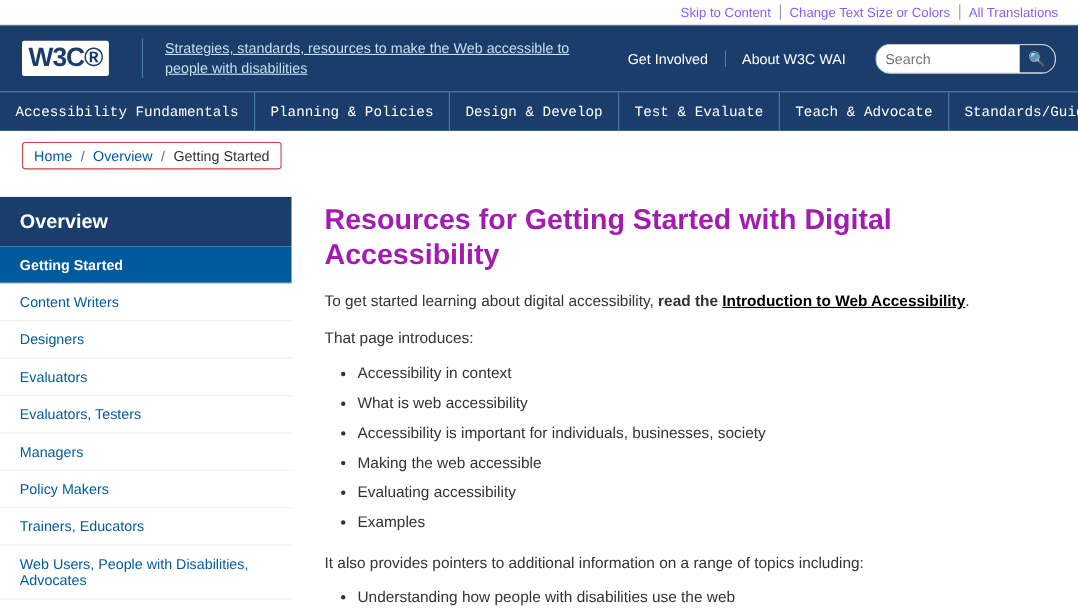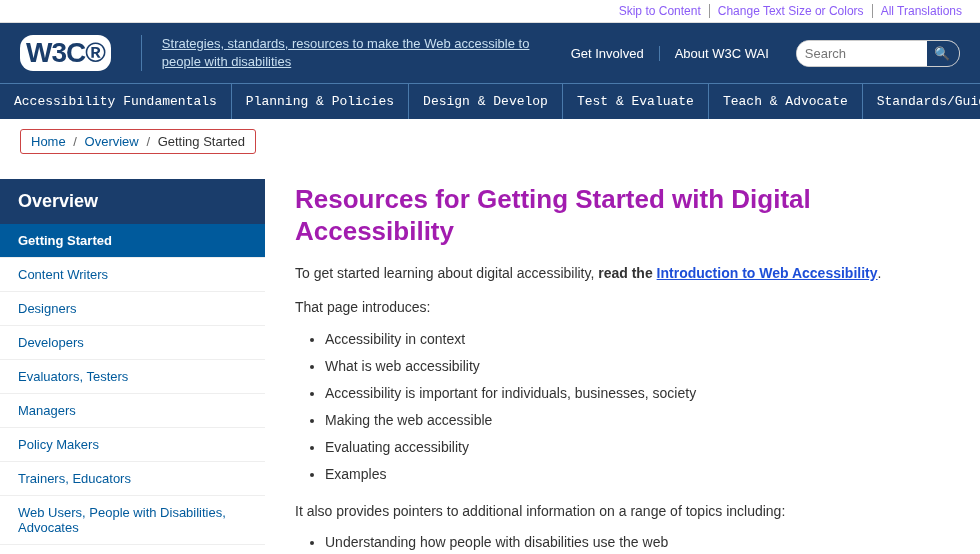--- a/index.html
+++ b/index.html
@@ -36,23 +36,23 @@
       display: flex;
       align-items: center;
       gap: 10px;
       color: white;
       flex-shrink: 0;
     }
     .w3c-logo {
       background: white;
       color: #1a3d6b;
       font-weight: bold;
-      font-size: 28px;
+      font-size: 24px;
       padding: 2px 6px;
-      border-radius: 13px;
+      border-radius: 2px;
       letter-spacing: -1px;
     }
     .logo-text {
       display: flex;
       flex-direction: column;
       line-height: 1.2;
     }
     .logo-text .wai-title {
       font-size: 18px;
       font-weight: bold;
@@ -195,21 +195,21 @@
       color: #a21caf;
       margin-bottom: 15px;
       line-height: 1.2;
     }
     .intro-text {
       font-size: 14px;
       margin-bottom: 12px;
       line-height: 1.6;
     }
     .intro-text a {
-      color: #1d4ed8;
+      color: #000000;
       text-decoration: underline;
       margin-top: 44px;
     }
     .section-text {
       font-size: 14px;
       margin-bottom: 8px;
       line-height: 1.6;
     }
     .bullet-list {
       margin: 8px 0 12px 30px;
@@ -266,21 +266,21 @@
 </div>
 
 <div class="page-layout">
 
   <aside class="sidebar">
     <div class="sidebar-title">Overview</div>
     <nav class="sidebar-nav">
       <a href="#" class="active">Getting Started</a>
       <a href="#">Content Writers</a>
       <a href="#">Designers</a>
-      <a href="#">Developers</a>
+      <a href="#">Evaluators</a>
       <a href="#">Evaluators, Testers</a>
       <a href="#">Managers</a>
       <a href="#">Policy Makers</a>
       <a href="#">Trainers, Educators</a>
       <a href="#">Web Users, People with Disabilities, Advocates</a>
     </nav>
   </aside>
 
   <main class="main-content">
     <h1 class="page-title">Resources for Getting Started with Digital Accessibility</h1>

